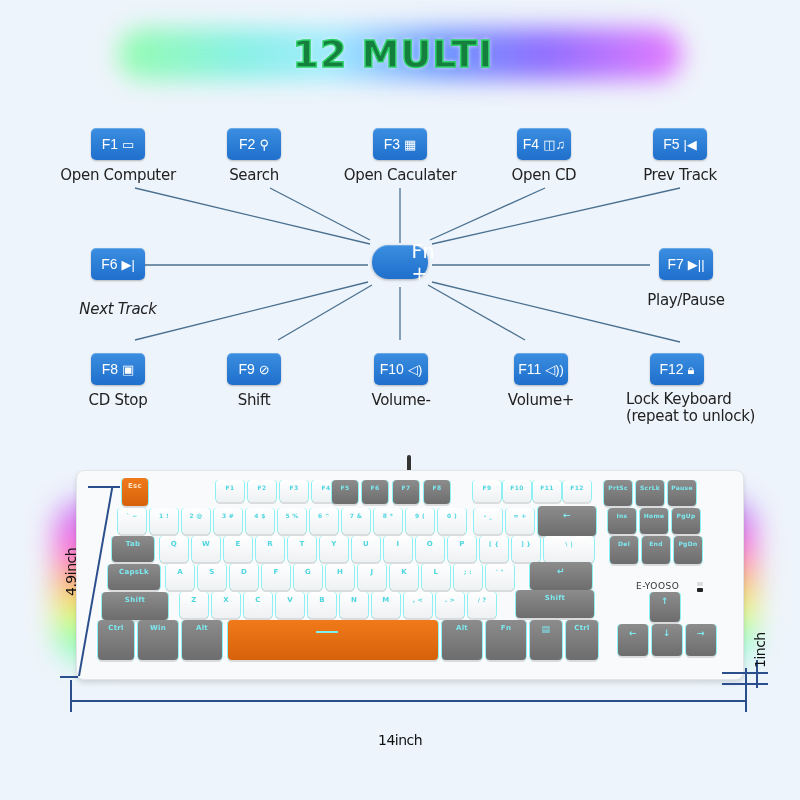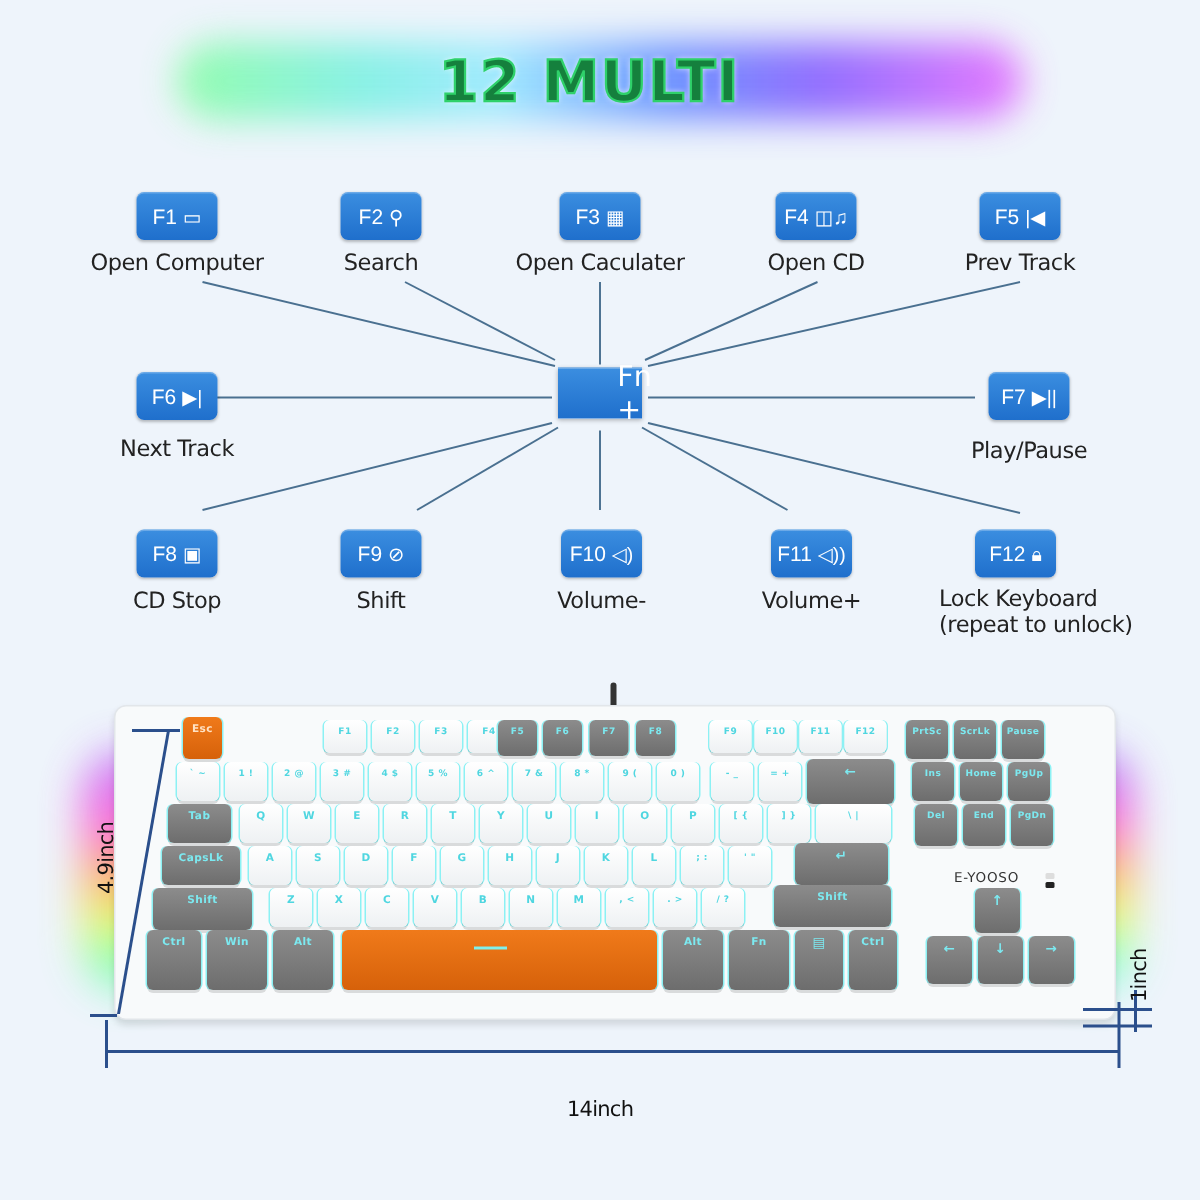--- a/index.html
+++ b/index.html
@@ -43,21 +43,21 @@
     color: #fff; font-size: 14px;
     display: flex; align-items: center; justify-content: center; gap: 4px;
   }
   .fkey .ico { font-size: 13px; line-height: 1; color: #fff; }
   .node-label {
     margin-top: 6px; font-size: 15px; color: #222; text-align: center; white-space: nowrap;
     font-family: "DejaVu Sans", sans-serif; letter-spacing: -0.3px;
   }
   .node-label.two { line-height: 17px; text-align: left; }
   .fn-center {
-    position: absolute; left: 372px; top: 245px; width: 56px; height: 34px; border-radius: 0;
+    position: absolute; left: 372px; top: 245px; width: 56px; height: 34px; border-radius: 16px;
     background: linear-gradient(180deg, #3b8ee0 0%, #1f6fcc 100%);
     box-shadow: 0 1px 3px rgba(0,0,0,0.3), inset 0 1px 0 rgba(255,255,255,0.25);
     color: #fff; font-size: 19px; display: flex; align-items: center; justify-content: center;
     font-family: "DejaVu Sans", sans-serif;
     padding-left: 46px;
   }
 
   
   .rgb-left {
     position: absolute; left: 55px; top: 500px; width: 60px; height: 160px;
@@ -167,21 +167,21 @@
         <span class="ico">|◀</span>
       </div>
     <div class="node-label">Prev Track</div>
   </div>
 
   <div class="node" style="left:68px; top:248px; width:100px;">
     <div class="fkey">
         <span>F6</span>
         <span class="ico">▶|</span>
       </div>
-    <div class="node-label" style="margin-top:10px;">Next Track</div>
+    <div class="node-label" style="margin-top:20px;font-style:italic;">Next Track</div>
   </div>
   <div class="fn-center">Fn +</div>
   <div class="node" style="left:636px; top:248px; width:100px;">
     <div class="fkey">
         <span>F7</span>
         <span class="ico">▶||</span>
       </div>
     <div class="node-label" style="margin-top:11px;">Play/Pause</div>
   </div>
 

